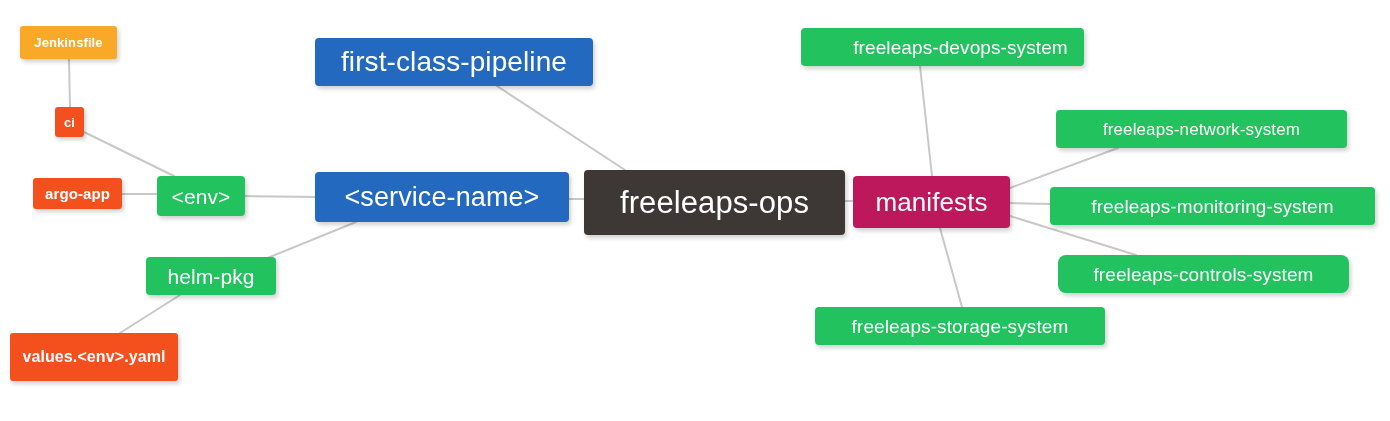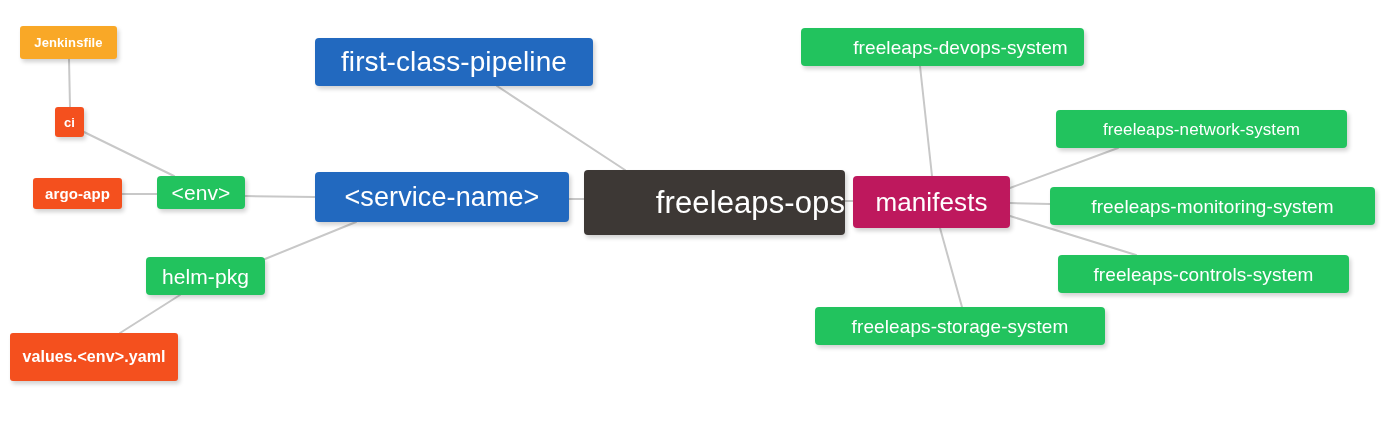--- a/index.html
+++ b/index.html
@@ -67,50 +67,50 @@
   <div id="node-layer">
       <div class="node tiny" style="left: 20px; top: 26px; width: 97px; height: 33px; background: rgb(249, 168, 39); font-size: 13px;">
         <span>Jenkinsfile</span>
       </div>
       <div class="node tiny" style="left: 55px; top: 107px; width: 29px; height: 30px; background: rgb(244, 80, 30); font-size: 13px;">
         <span>ci</span>
       </div>
       <div class="node tiny" style="left: 33px; top: 178px; width: 89px; height: 31px; background: rgb(244, 80, 30); font-size: 15px;">
         <span>argo-app</span>
       </div>
-      <div class="node" style="left: 157px; top: 176px; width: 88px; height: 33px; background: rgb(34, 195, 94); font-size: 21px;">
+      <div class="node" style="left: 157px; top: 176px; width: 88px; height: 40px; background: rgb(34, 195, 94); font-size: 21px;">
         <span>&lt;env&gt;</span>
       </div>
-      <div class="node" style="left: 146px; top: 257px; width: 119px; height: 38px; background: rgb(34, 195, 94); font-size: 21px;">
+      <div class="node" style="left: 146px; top: 257px; width: 130px; height: 38px; background: rgb(34, 195, 94); font-size: 21px;">
         <span>helm-pkg</span>
       </div>
       <div class="node tiny" style="left: 10px; top: 333px; width: 168px; height: 48px; background: rgb(244, 80, 30); font-size: 16px;">
         <span>values.&lt;env&gt;.yaml</span>
       </div>
       <div class="node" style="left: 315px; top: 38px; width: 278px; height: 48px; background: rgb(34, 105, 191); font-size: 28px;">
         <span>first-class-pipeline</span>
       </div>
       <div class="node" style="left: 315px; top: 172px; width: 254px; height: 50px; background: rgb(34, 105, 191); font-size: 27px;">
         <span>&lt;service-name&gt;</span>
       </div>
-      <div class="node" style="left: 584px; top: 170px; width: 261px; height: 65px; background: rgb(61, 56, 53); font-size: 31px; justify-content: flex-end;">
+      <div class="node" style="left: 584px; top: 170px; width: 261px; height: 65px; background: rgb(61, 56, 53); font-size: 31px;">
         <span>freeleaps-ops</span>
       </div>
       <div class="node" style="left: 853px; top: 176px; width: 157px; height: 52px; background: #be185d; font-size: 26px;">
         <span>manifests</span>
       </div>
       <div class="node" style="left: 801px; top: 28px; width: 283px; height: 38px; background: rgb(34, 195, 94); font-size: 19px; padding-left: 36px;">
         <span>freeleaps-devops-system</span>
       </div>
       <div class="node" style="left: 1056px; top: 110px; width: 291px; height: 38px; background: rgb(34, 195, 94); font-size: 17px;">
         <span>freeleaps-network-system</span>
       </div>
       <div class="node" style="left: 1050px; top: 187px; width: 325px; height: 38px; background: rgb(34, 195, 94); font-size: 19px;">
         <span>freeleaps-monitoring-system</span>
       </div>
-      <div class="node" style="left: 1058px; top: 255px; width: 291px; height: 38px; background: rgb(34, 195, 94); font-size: 19px;">
+      <div class="node" style="left: 1058px; top: 255px; width: 291px; height: 38px; background: rgb(34, 195, 94); font-size: 19px; border-radius: 8px;">
         <span>freeleaps-controls-system</span>
       </div>
       <div class="node" style="left: 815px; top: 307px; width: 290px; height: 38px; background: rgb(34, 195, 94); font-size: 19px;">
         <span>freeleaps-storage-system</span>
       </div>
     </div>
 </div>
 
 </body></html>

